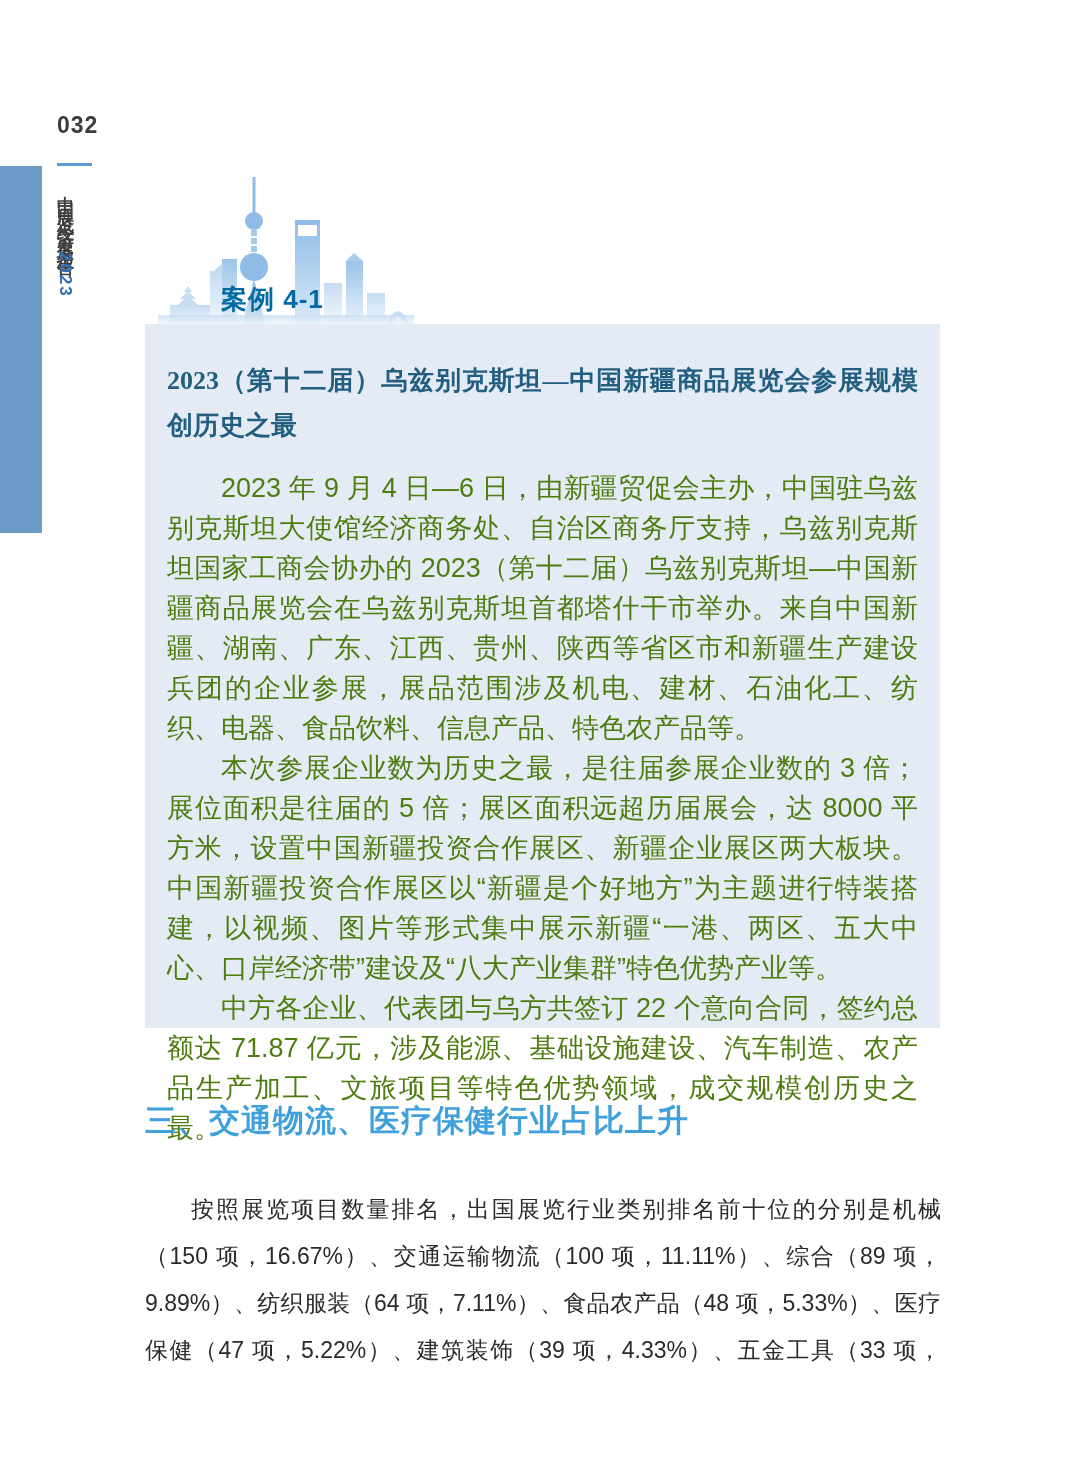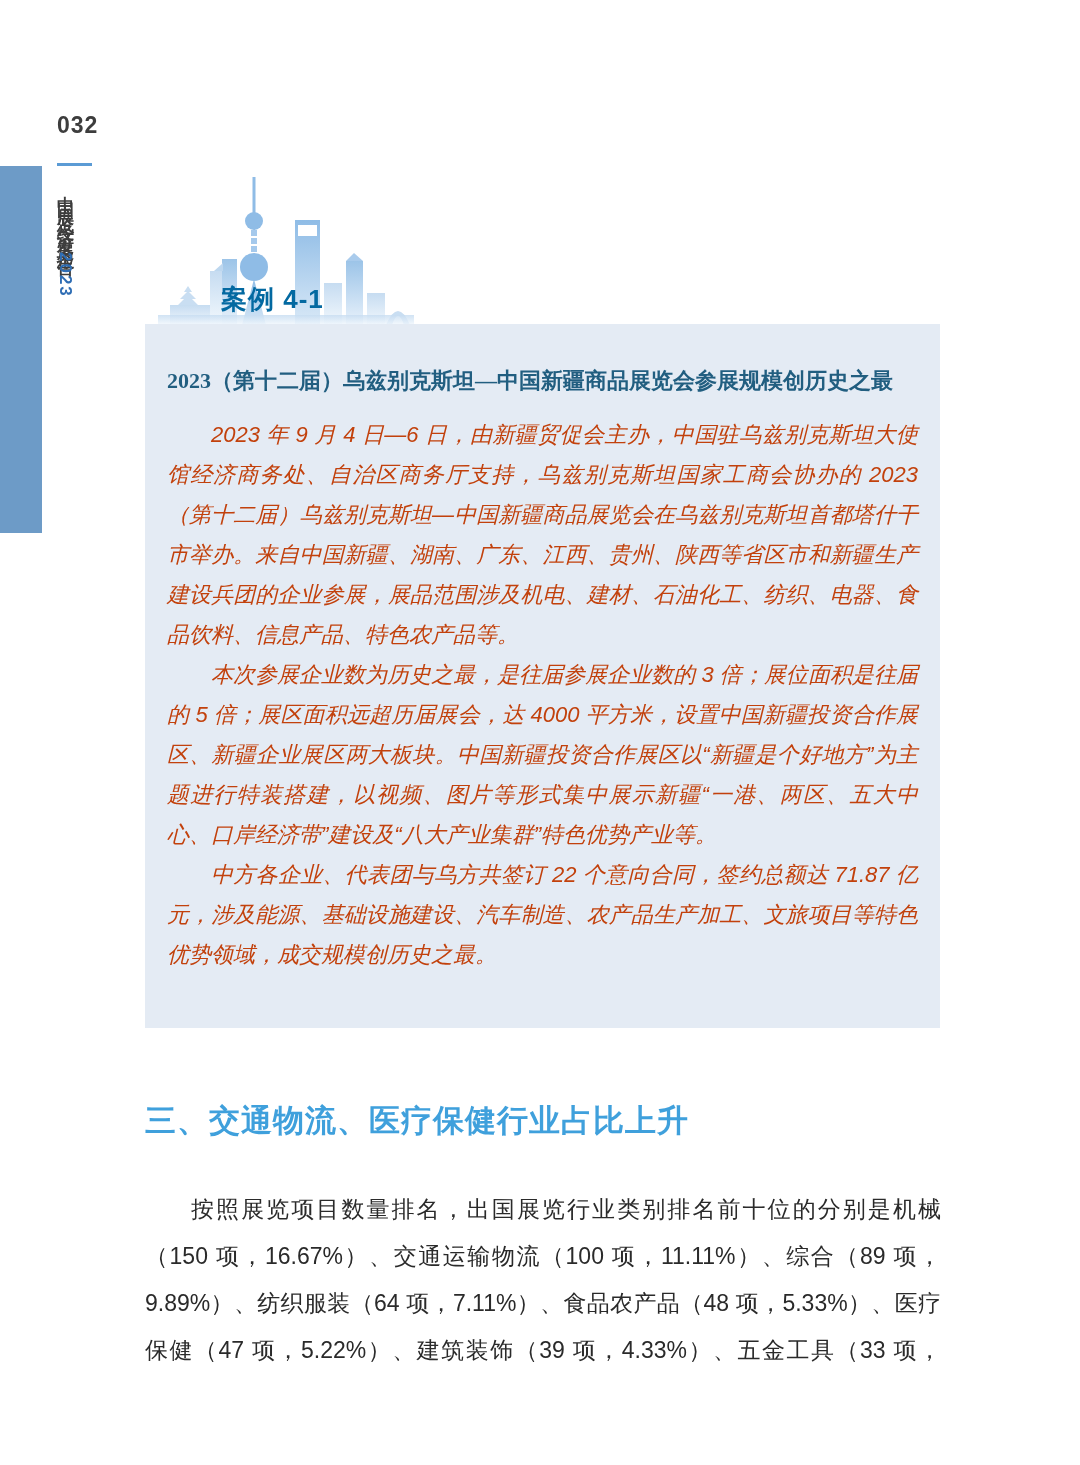--- a/index.html
+++ b/index.html
@@ -65,35 +65,34 @@
   
   .case-box {
     position: absolute;
     left: 145px; top: 324px;
     width: 795px; height: 704px;
     background: #e4ebf4;
     padding: 34px 22px 0 22px;
   }
   .case-title {
     font-family: "Liberation Serif", "DejaVu Serif", serif;
-    font-size: 22px;
+    font-size: 26px;
     font-weight: 700;
     color: #215e80;
     line-height: 45px;
     text-align: justify;
-    margin-bottom: 12px;
+    margin-bottom: 20px;
   }
   .case-body p {
-    font-size: 22px;
+    font-size: 27px;
     font-weight: 300;
-    color: #c2410c;
+    color: #4d7c0f;
     line-height: 40px;
     text-align: justify;
     text-indent: 2em;
-    font-style: italic;
   }
   
   .section-heading {
     position: absolute;
     left: 145px; top: 1100px;
     font-size: 31px;
     font-weight: 700;
     color: #3fa0dc;
     letter-spacing: 1px;
   }
@@ -165,21 +164,21 @@
 
     <rect x="0" y="140" width="256" height="10" fill="url(#gB)" opacity="0.8"></rect>
   </svg>
 
   <div class="case-label">案例 4-1</div>
 
   <section class="case-box">
     <h2 class="case-title">2023（第十二届）乌兹别克斯坦—中国新疆商品展览会参展规模创历史之最</h2>
     <div class="case-body">
       <p>2023 年 9 月 4 日—6 日，由新疆贸促会主办，中国驻乌兹别克斯坦大使馆经济商务处、自治区商务厅支持，乌兹别克斯坦国家工商会协办的 2023（第十二届）乌兹别克斯坦—中国新疆商品展览会在乌兹别克斯坦首都塔什干市举办。来自中国新疆、湖南、广东、江西、贵州、陕西等省区市和新疆生产建设兵团的企业参展，展品范围涉及机电、建材、石油化工、纺织、电器、食品饮料、信息产品、特色农产品等。</p>
-      <p>本次参展企业数为历史之最，是往届参展企业数的 3 倍；展位面积是往届的 5 倍；展区面积远超历届展会，达 4000 平方米，设置中国新疆投资合作展区、新疆企业展区两大板块。中国新疆投资合作展区以“新疆是个好地方”为主题进行特装搭建，以视频、图片等形式集中展示新疆“一港、两区、五大中心、口岸经济带”建设及“八大产业集群”特色优势产业等。</p>
+      <p>本次参展企业数为历史之最，是往届参展企业数的 3 倍；展位面积是往届的 5 倍；展区面积远超历届展会，达 8000 平方米，设置中国新疆投资合作展区、新疆企业展区两大板块。中国新疆投资合作展区以“新疆是个好地方”为主题进行特装搭建，以视频、图片等形式集中展示新疆“一港、两区、五大中心、口岸经济带”建设及“八大产业集群”特色优势产业等。</p>
       <p>中方各企业、代表团与乌方共签订 22 个意向合同，签约总额达 71.87 亿元，涉及能源、基础设施建设、汽车制造、农产品生产加工、文旅项目等特色优势领域，成交规模创历史之最。</p>
     </div>
   </section>
 
   <h2 class="section-heading">三、交通物流、医疗保健行业占比上升</h2>
 
   <p class="section-paragraph">按照展览项目数量排名，出国展览行业类别排名前十位的分别是机械（150 项，16.67%）、交通运输物流（100 项，11.11%）、综合（89 项，9.89%）、纺织服装（64 项，7.11%）、食品农产品（48 项，5.33%）、医疗保健（47 项，5.22%）、建筑装饰（39 项，4.33%）、五金工具（33 项，3.67%）、消费品（29 项，3.22%）、照明</p>
 
 </div>
 

